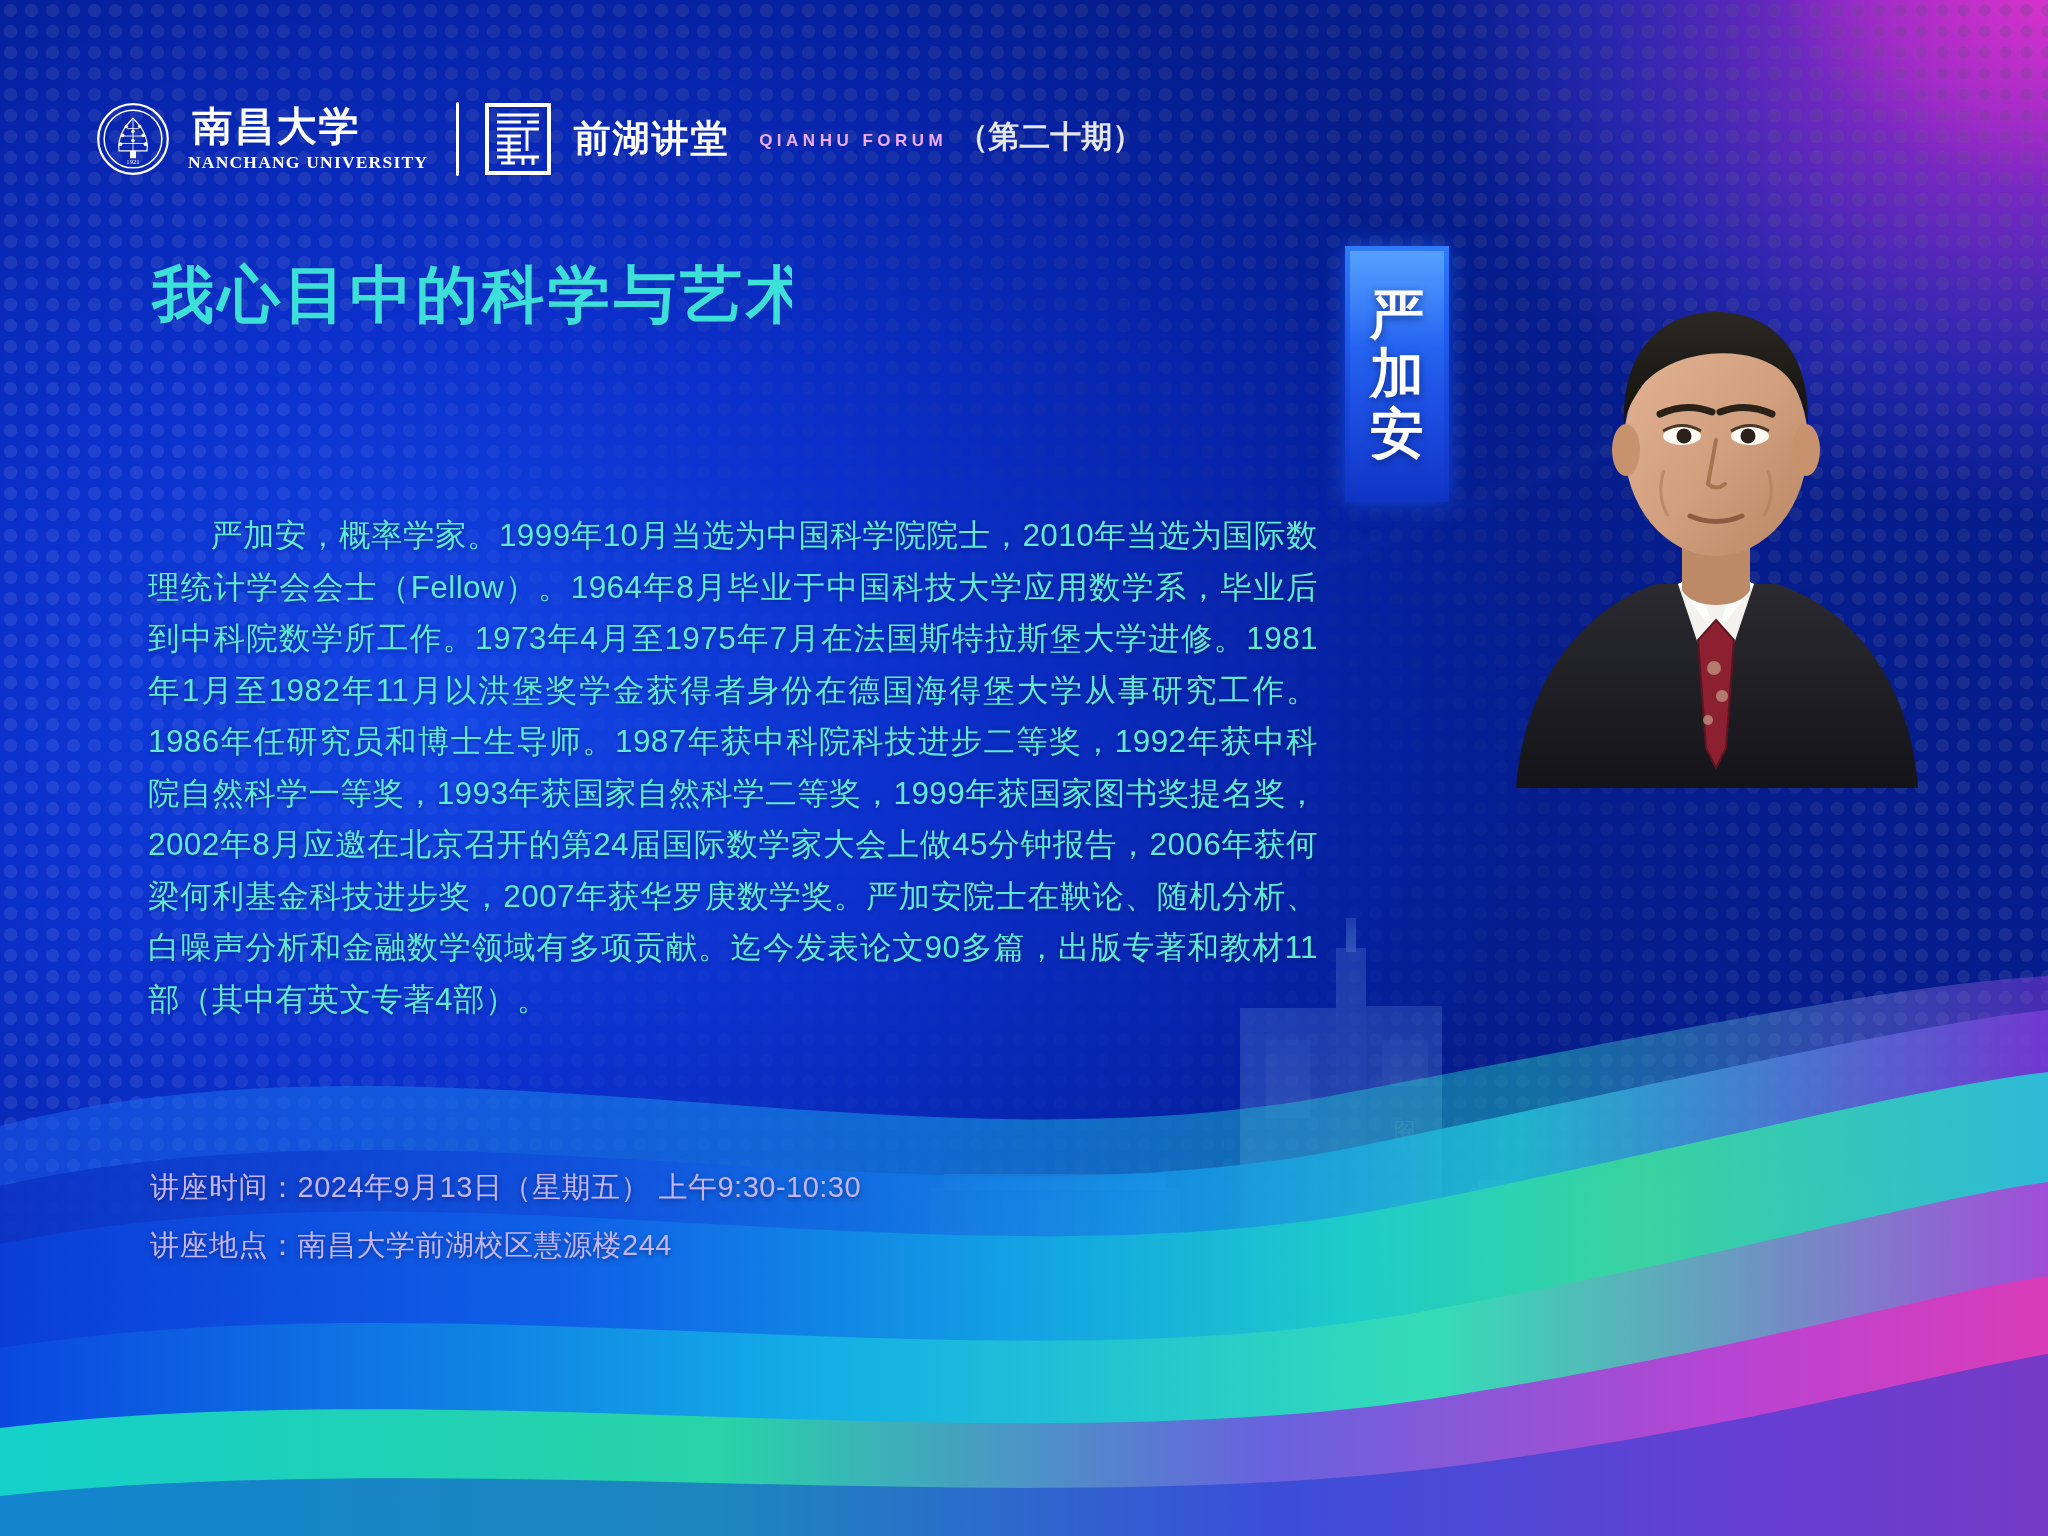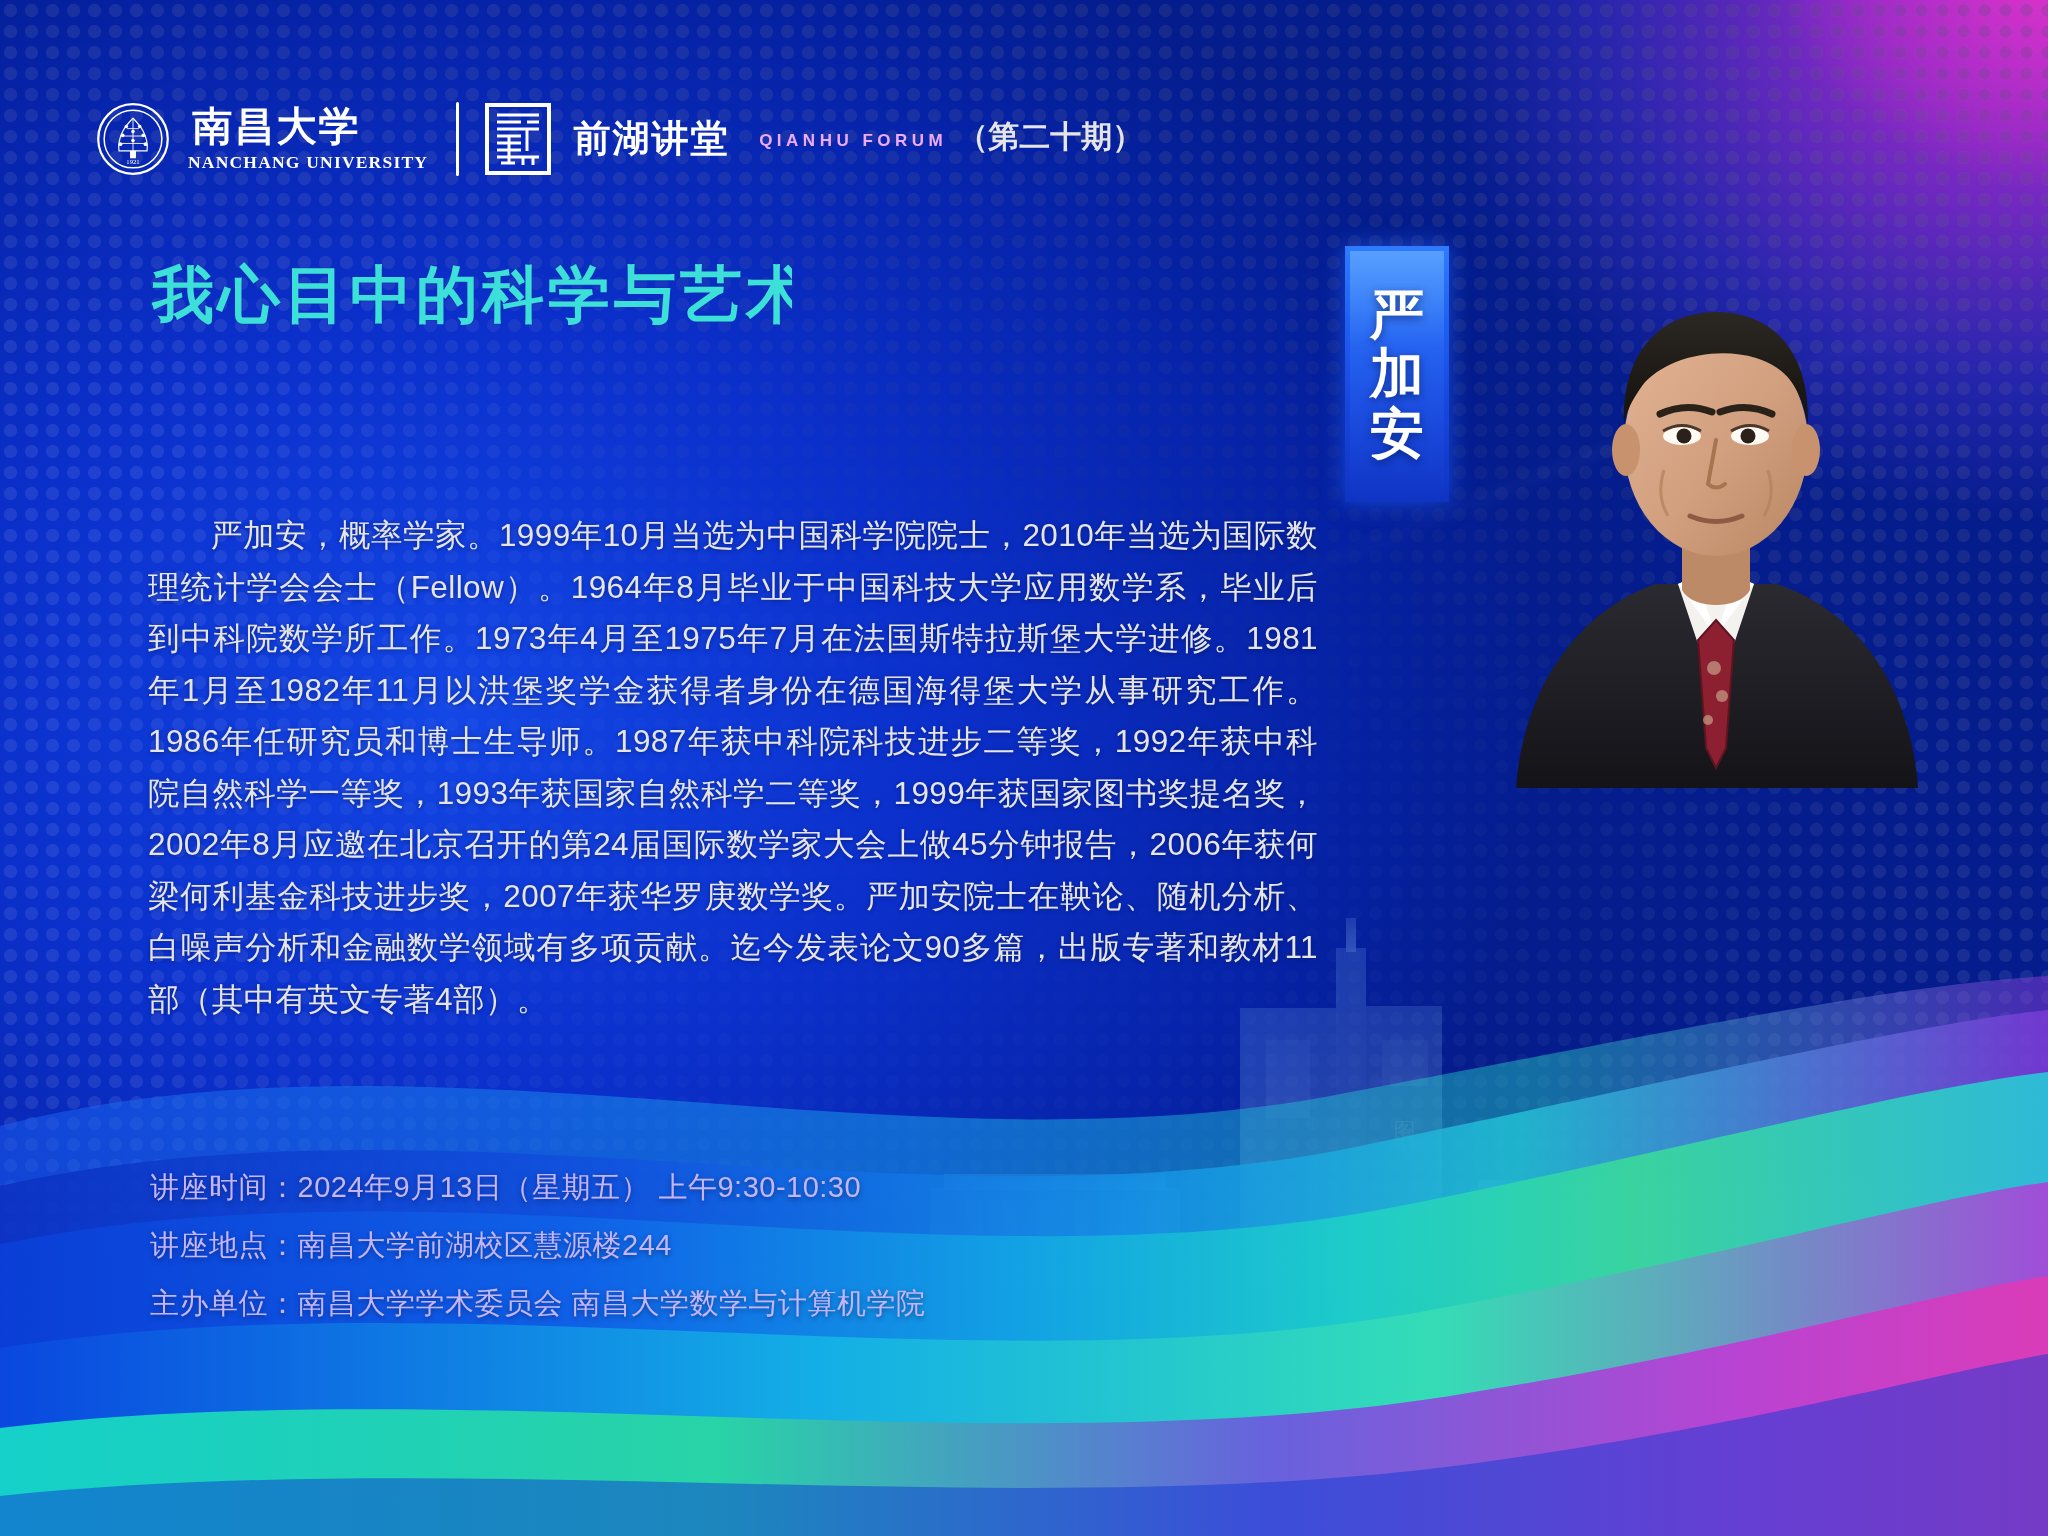--- a/index.html
+++ b/index.html
@@ -74,21 +74,21 @@
   .qh-cn{height:40px;display:block;}
   .qh-en{color:#f0abfc;font-size:17px;letter-spacing:4.5px;font-weight:700;margin-top:12px;white-space:nowrap;}
   .issue{color:#e5e5e5;font-size:31px;margin-left:10px;white-space:nowrap;font-weight:600;align-self:center;padding-bottom:4px;}
 
   
   .title{position:absolute;left:152px;top:254px;}
   .title svg{display:block;}
   .subtitle{position:absolute;left:148px;top:364px;color:#eef4ff;font-size:25px;line-height:1.42;letter-spacing:2px;white-space:pre-line;text-shadow:0 1px 3px rgba(0,0,0,.32);}
 
   
-  .bio{position:absolute;left:148px;top:510px;width:1170px;color:#e5e5e5;font-size:31.5px;line-height:51.5px;letter-spacing:.4px;text-align:justify;text-indent:63px;text-shadow:0 1px 4px rgba(0,10,60,.45);}
+  .bio{position:absolute;left:148px;top:510px;width:1170px;color:#5eead4;font-size:31.5px;line-height:51.5px;letter-spacing:.4px;text-align:justify;text-indent:63px;text-shadow:0 1px 4px rgba(0,10,60,.45);}
 
   
   .portrait{position:absolute;right:12px;top:228px;width:640px;height:560px;}
   .namebadge{
     position:absolute;left:1345px;top:246px;width:104px;height:256px;
     background:linear-gradient(180deg,#2f7bff 0%,#1f5ff2 30%,#1746dd 62%,#0f34c4 100%);
     box-shadow:0 0 22px rgba(40,110,255,.55);
   }
   .namebadge .inner{
     position:absolute;inset:5px;
@@ -359,16 +359,15 @@
     <div class="nm">
       <span>严</span>
       <span>加</span>
       <span>安</span>
     </div>
   </div>
 
   <div class="info">
     <div>讲座时间：2024年9月13日（星期五）  上午9:30-10:30</div>
     <div>讲座地点：南昌大学前湖校区慧源楼244</div>
-    <div>主办单位：南昌大学学术委员会   南昌大学数学与计算机学院</div>
   </div>
 
 </div>
 
 </body></html>

